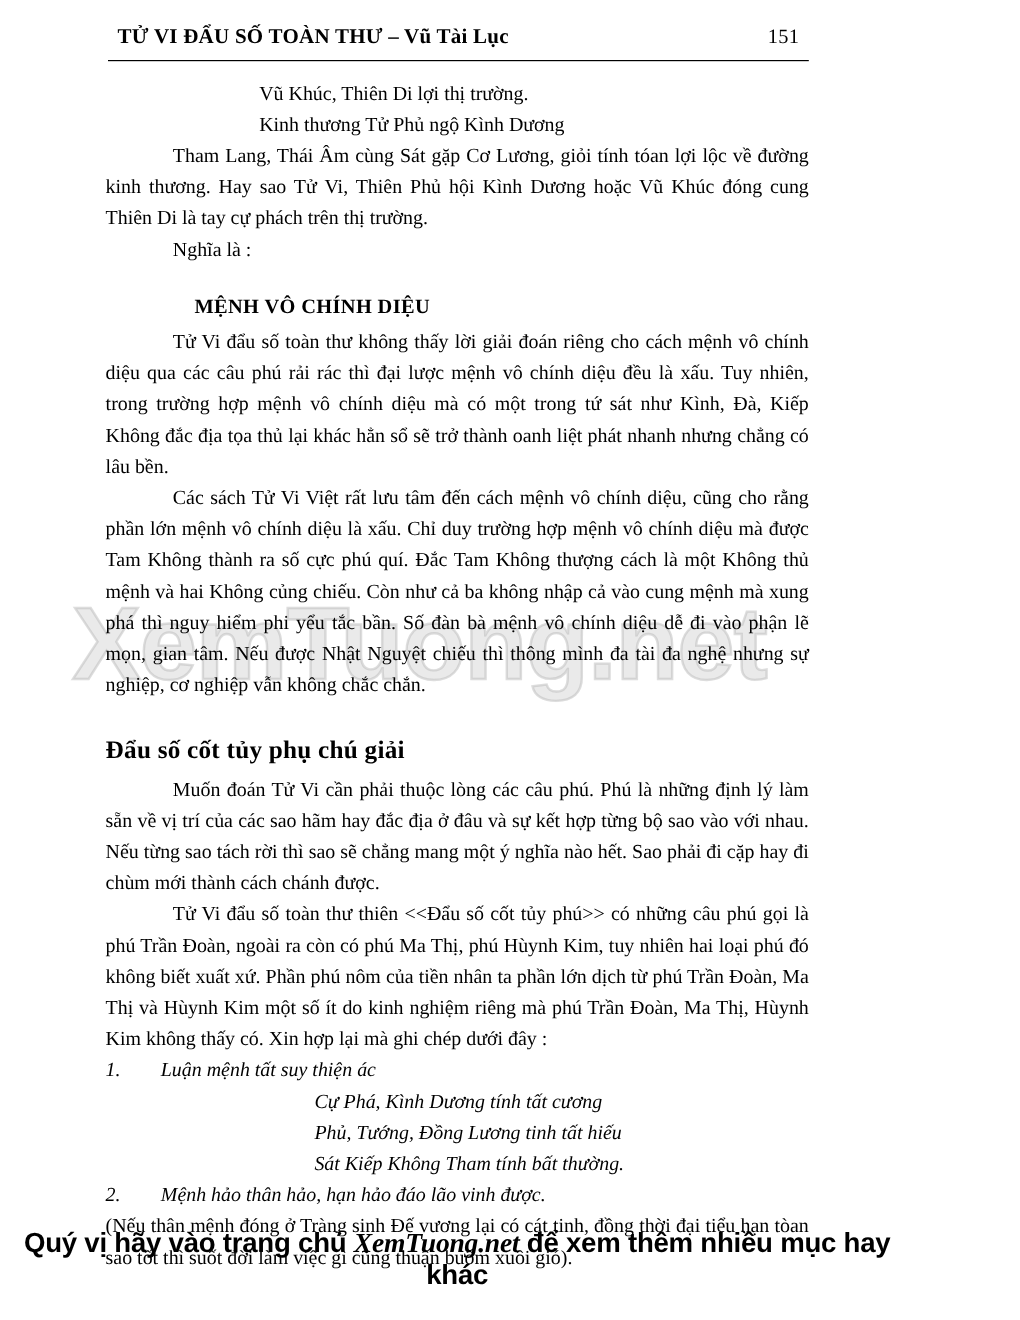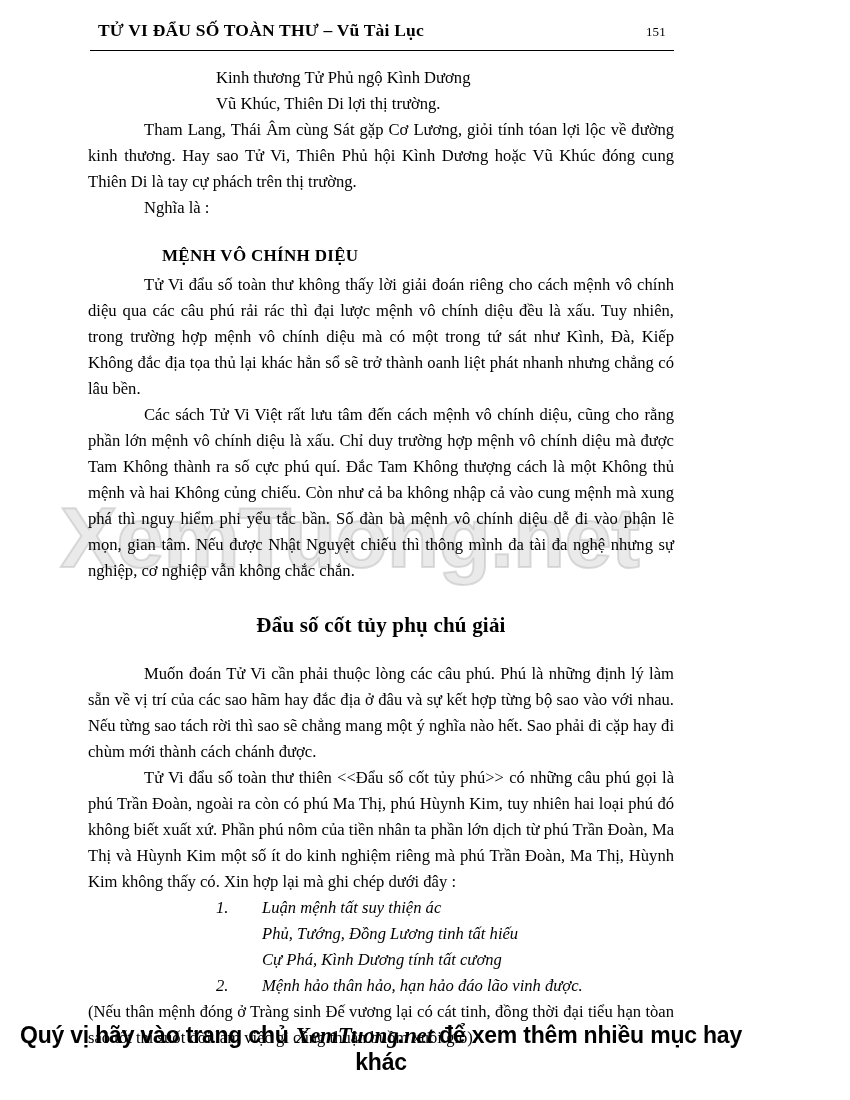--- a/index.html
+++ b/index.html
@@ -30,21 +30,21 @@
     font-size: 17.5px;
     font-weight: bold;
     letter-spacing: 0.2px;
     padding: 0 8px 0 10px;
   }
   .header-title {
     white-space: nowrap;
   }
   .header-page {
     font-weight: normal;
-    font-size: 13px;
+    font-size: 17px;
   }
   .header-rule {
     border-bottom: 1.6px solid #000;
     margin-top: 9px;
     margin-left: 2px;
     margin-right: 0;
   }
   
   .content {
     margin-top: 14px;
@@ -69,29 +69,27 @@
   }
   .section-title {
     margin-top: 22px;
     margin-bottom: 2px;
     font-size: 17px;
     font-weight: bold;
     margin-left: 74px;
     letter-spacing: 0.3px;
   }
   .big-heading {
-    text-align: center;
     font-size: 21px;
     font-weight: bold;
     margin-top: 24px;
-    margin-bottom: 19px;
+    margin-bottom: 3px;
     letter-spacing: 0.2px;
   }
   .list-item {
-    margin-left: 128px;
     font-style: italic;
     text-align: left;
   }
   .list-num {
     display: inline-block;
     width: 46px;
     text-indent: 0;
   }
   .list-line {
     margin-left: 174px;
@@ -140,41 +138,42 @@
   <div class="header">
     <div class="header-title">TỬ VI ĐẨU SỐ TOÀN THƯ – Vũ Tài Lục</div>
     <div class="header-page">151</div>
   </div>
   <div class="header-rule"></div>
 
   <div class="watermark">XemTuong.net</div>
 
   <div class="content">
 
+    <p class="verse">Vũ Khúc, Thiên Di lợi thị trường.</p>
     <p class="verse">Kinh thương Tử Phủ ngộ Kình Dương</p>
-    <p class="verse">Vũ Khúc, Thiên Di lợi thị trường.</p>
 
     <p class="indent">Tham Lang, Thái Âm cùng Sát gặp Cơ Lương, giỏi tính tóan lợi lộc về đường kinh thương. Hay sao Tử Vi, Thiên Phủ hội Kình Dương hoặc Vũ Khúc đóng cung Thiên Di là tay cự phách trên thị trường.</p>
     <p class="indent">Nghĩa là :</p>
 
     <p class="section-title">MỆNH VÔ CHÍNH DIỆU</p>
 
     <p class="indent">Tử Vi đẩu số toàn thư không thấy lời giải đoán riêng cho cách mệnh vô chính diệu qua các câu phú rải rác thì đại lược mệnh vô chính diệu đều là xấu. Tuy nhiên, trong trường hợp mệnh vô chính diệu mà có một trong tứ sát như Kình, Đà, Kiếp Không đắc địa tọa thủ lại khác hẳn sổ sẽ trở thành oanh liệt phát nhanh nhưng chẳng có lâu bền.</p>
     <p class="indent">Các sách Tử Vi Việt rất lưu tâm đến cách mệnh vô chính diệu, cũng cho rằng phần lớn mệnh vô chính diệu là xấu. Chỉ duy trường hợp mệnh vô chính diệu mà được Tam Không thành ra số cực phú quí. Đắc Tam Không thượng cách là một Không thủ mệnh và hai Không củng chiếu. Còn như cả ba không nhập cả vào cung mệnh mà xung phá thì nguy hiểm phi yểu tắc bần. Số đàn bà mệnh vô chính diệu  dễ đi vào phận lẽ mọn, gian tâm. Nếu được Nhật Nguyệt chiếu thì thông mình đa tài đa nghệ nhưng sự nghiệp, cơ nghiệp vẫn không chắc chắn.</p>
 
     <p class="big-heading">Đẩu số cốt tủy phụ chú giải</p>
 
     <p class="indent">Muốn đoán Tử Vi cần phải thuộc lòng các câu phú. Phú là những định lý làm sẵn về vị trí của các sao hãm hay đắc địa ở đâu và sự kết hợp từng bộ sao vào với nhau. Nếu từng sao tách rời thì sao sẽ chẳng mang một ý nghĩa nào hết. Sao phải đi cặp hay đi chùm mới thành cách chánh được.</p>
     <p class="indent">Tử Vi đẩu số toàn thư thiên &lt;&lt;Đẩu số cốt tủy phú&gt;&gt; có những câu phú gọi là phú Trần Đoàn, ngoài ra còn có phú Ma Thị, phú Hùynh Kim, tuy nhiên hai loại phú đó không biết xuất xứ. Phần phú nôm của tiền nhân ta phần lớn dịch từ phú Trần Đoàn, Ma Thị và Hùynh Kim một số ít do kinh nghiệm riêng mà phú Trần Đoàn, Ma Thị, Hùynh Kim không thấy có. Xin hợp lại mà ghi chép dưới đây :</p>
 
     <p class="list-item">
       <span class="list-num">1.</span><span>Luận mệnh tất suy thiện ác</span>
     </p>
+    <p class="list-line">Cự Phá, Kình Dương tính tất cương</p>
     <p class="list-line">Phủ, Tướng, Đồng Lương tinh tất hiếu</p>
-    <p class="list-line">Cự Phá, Kình Dương tính tất cương</p>
+    <p class="list-line">Sát Kiếp Không Tham tính bất thường.</p>
 
     <p class="list-item">
       <span class="list-num">2.</span><span>Mệnh hảo thân hảo, hạn hảo đáo lão vinh được.</span>
     </p>
     <p class="noindent">(Nếu thân mệnh đóng ở Tràng sinh Đế vương lại có cát tinh, đồng thời đại tiểu hạn tòan sao tốt thì suốt đời làm việc gì cũng thuận buồm xuôi gió).</p>
 
   </div>
 
   <div class="footer">
     <span>Quý vị hãy vào trang chủ </span><span class="brand">XemTuong.net</span><span> để xem thêm nhiều mục hay khác</span>

